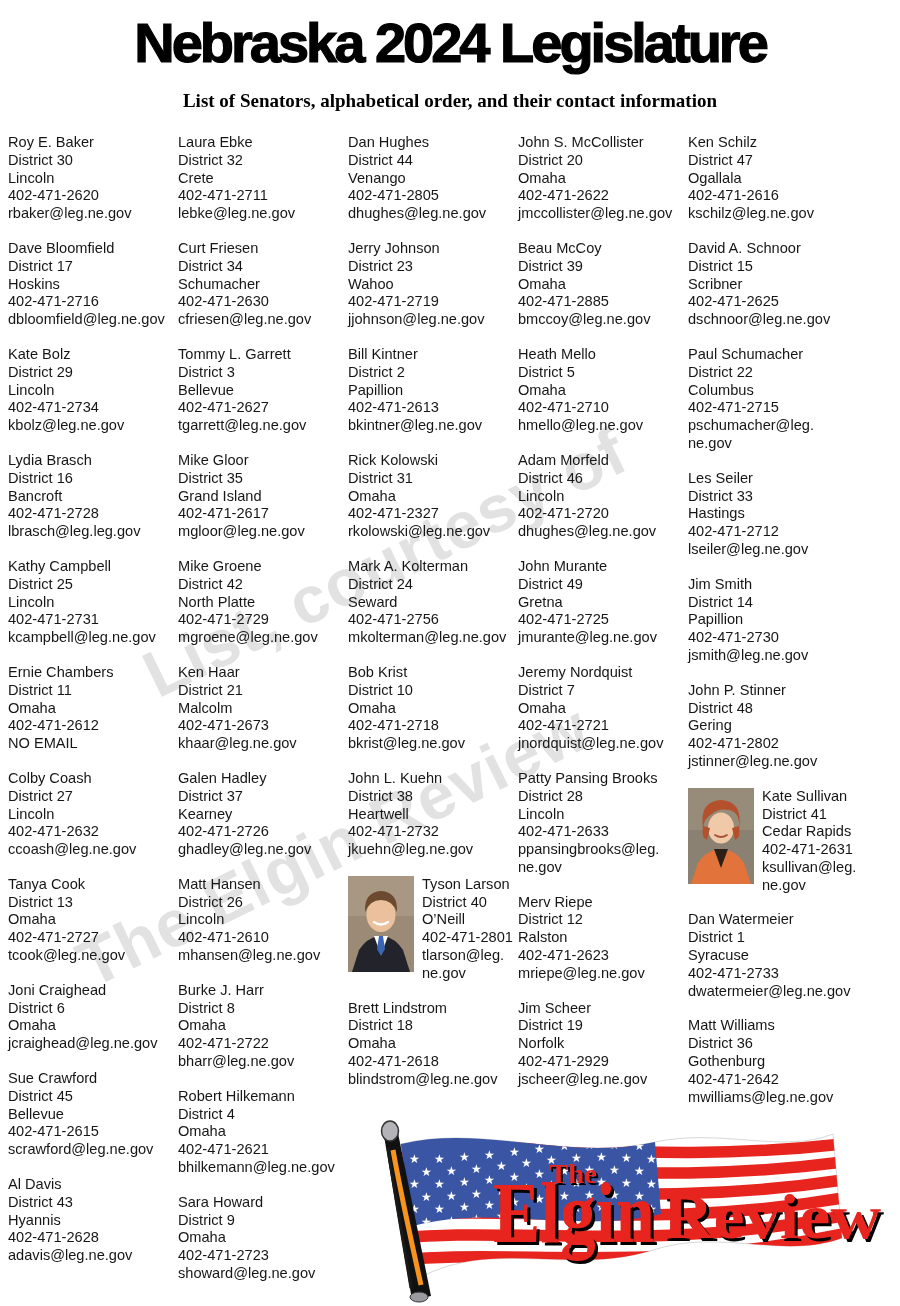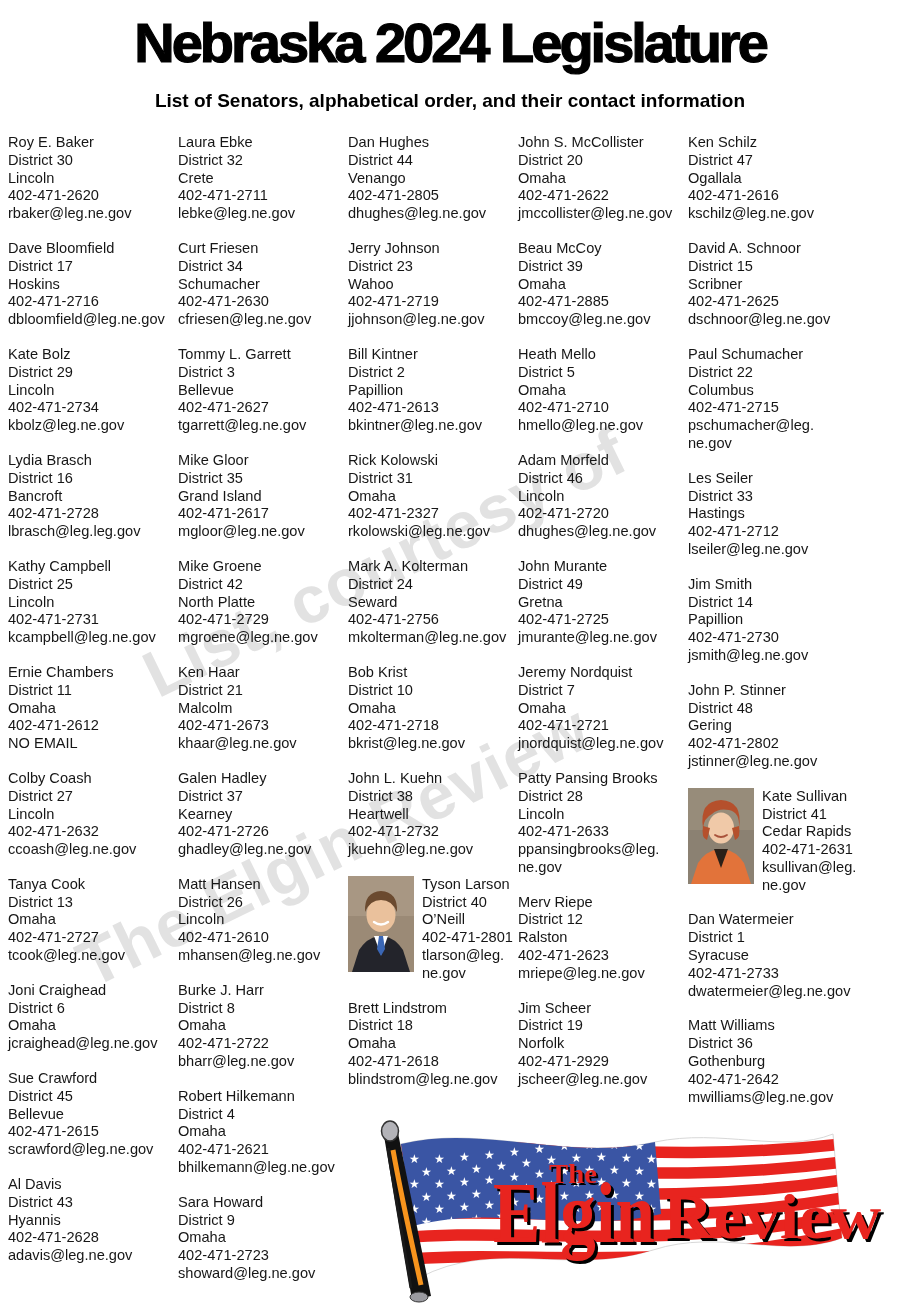--- a/index.html
+++ b/index.html
@@ -37,20 +37,21 @@
     -webkit-text-stroke:1.2px #000;
     color:#000;
   }
   .subtitle{
     position:absolute;z-index:1;
     top:90px;left:0;width:100%;
     text-align:center;
     font-size:19px;
     font-weight:bold;
     color:#000;
+    font-family:Liberation Serif, serif;
   }
   
   .columns{
     position:absolute;z-index:1;
     top:134px;left:8px;
     width:892px;
     display:grid;
     grid-template-columns:repeat(5,170px);
     column-gap:0;
     align-items:start;

